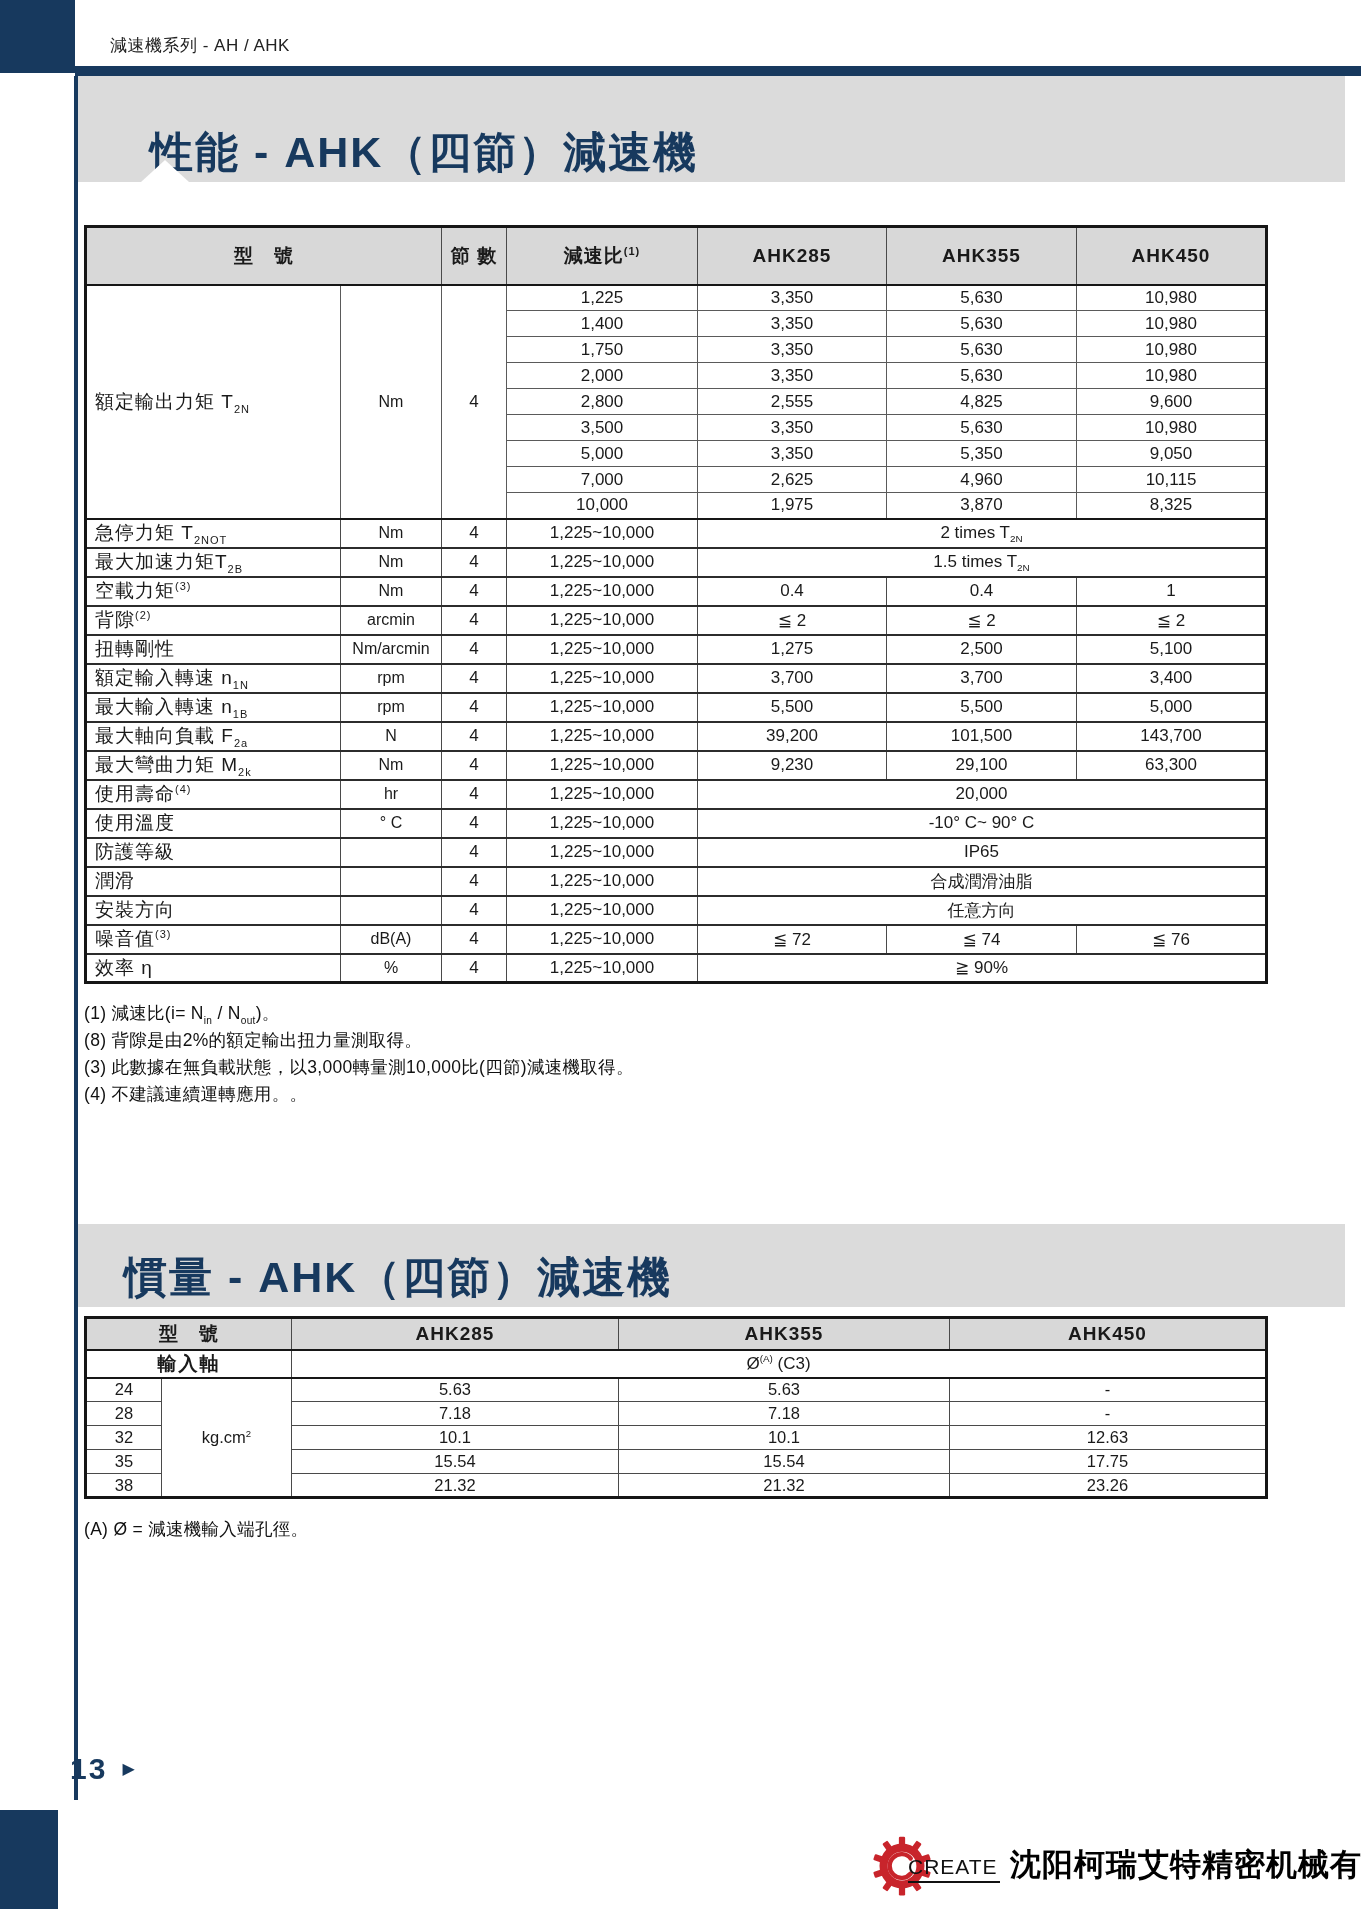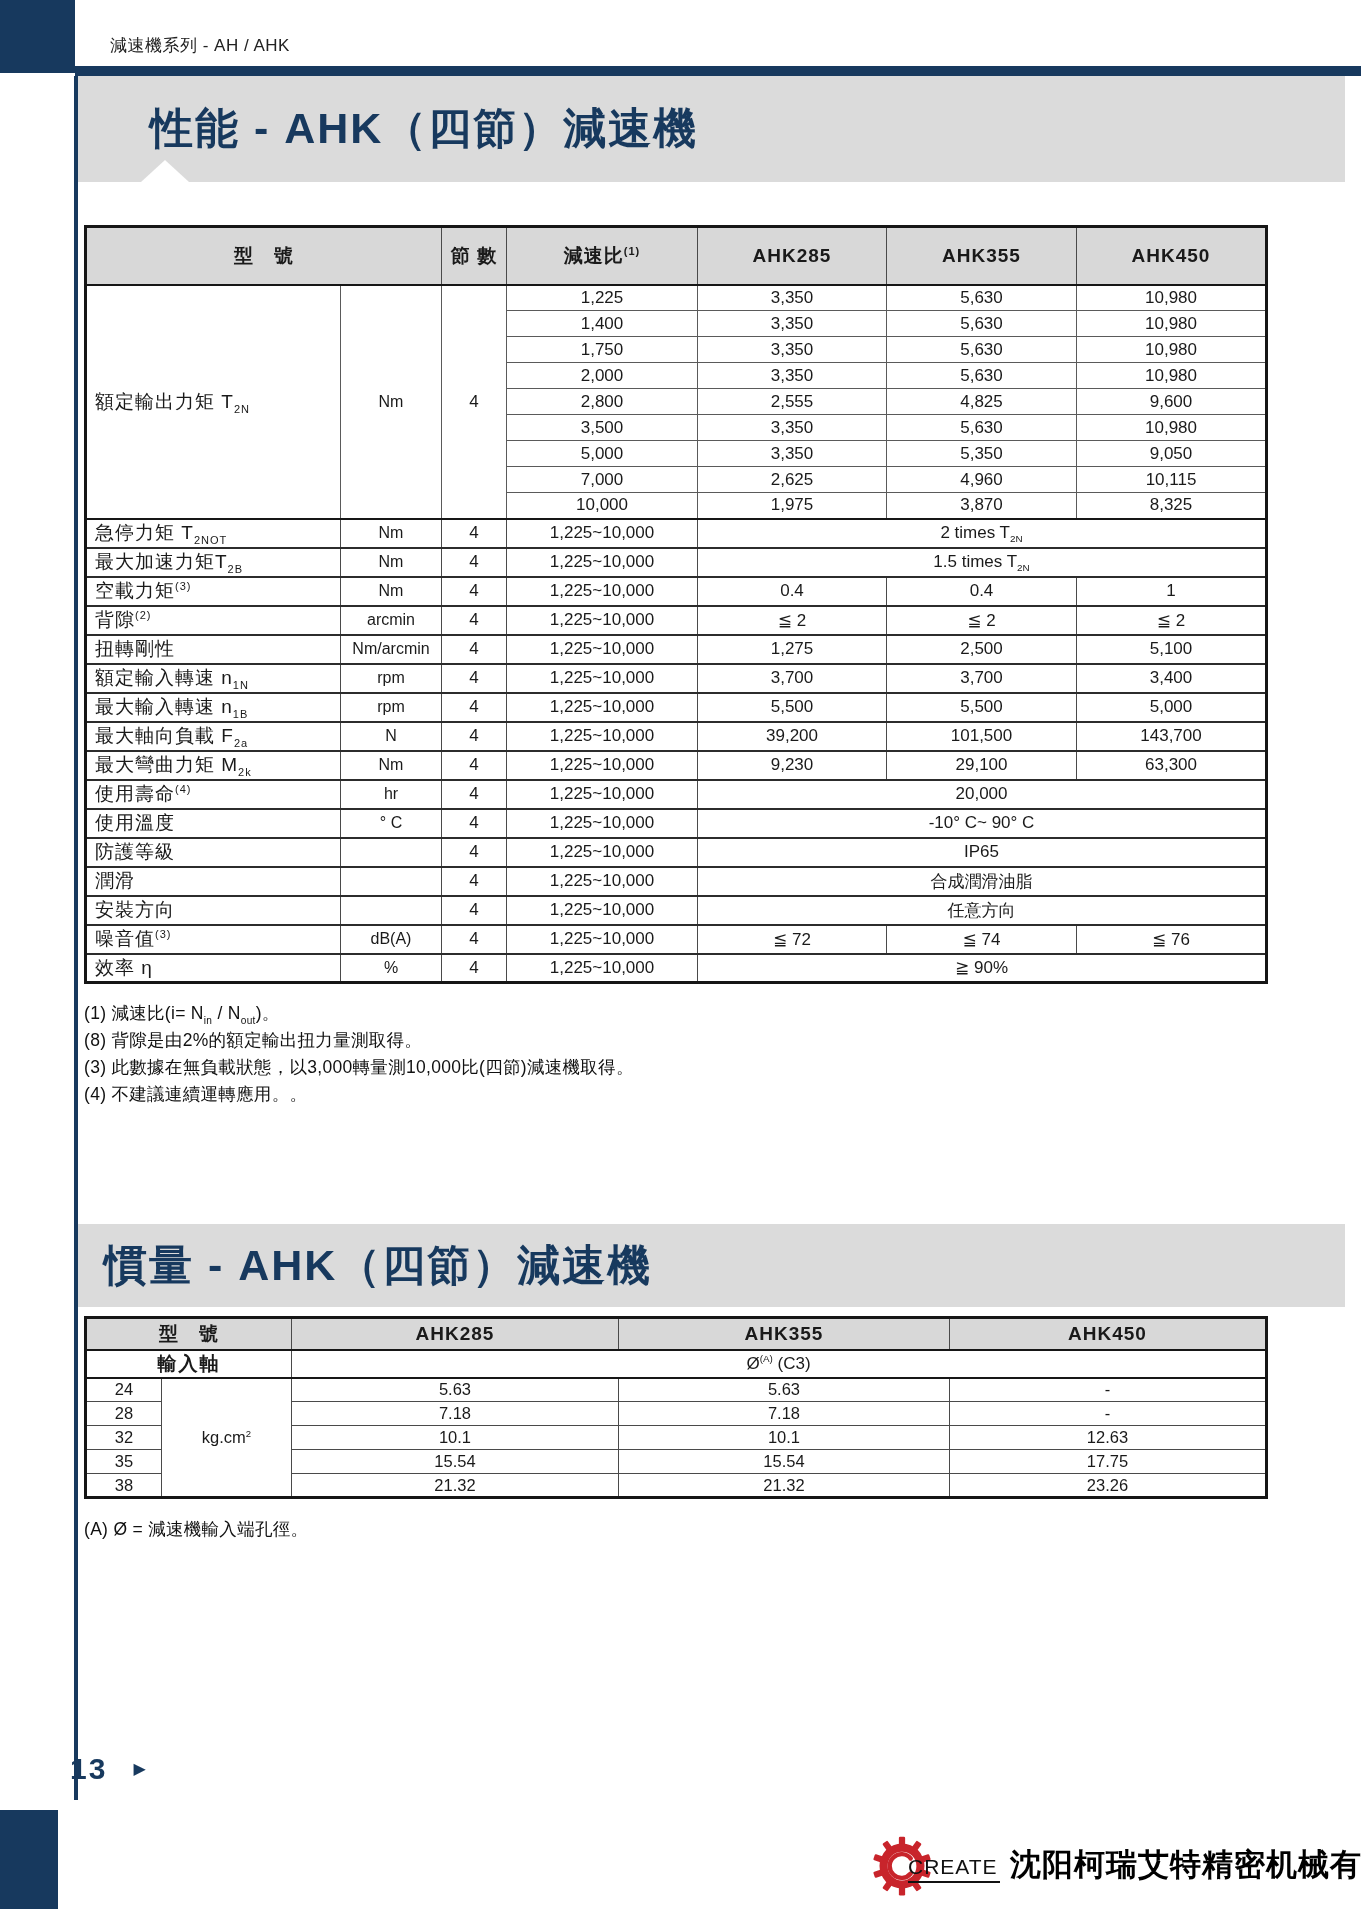--- a/index.html
+++ b/index.html
@@ -7,24 +7,24 @@
   body{position:relative;background:#fff;color:#1a1a1a;overflow:hidden;
        font-family:"Liberation Sans","DejaVu Sans",sans-serif}
   sup{font-size:0.58em;vertical-align:super;line-height:0}
   sub{font-size:0.58em;vertical-align:sub;line-height:0}
 
   .corner{position:absolute;left:0;top:0;width:75px;height:73px;background:var(--navy)}
   .topbar{position:absolute;left:75px;top:66px;right:0;height:10px;background:var(--navy)}
   .breadcrumb{position:absolute;left:110px;top:34px;font-size:17px;letter-spacing:.5px;color:#222}
   .leftrail{position:absolute;left:74px;top:76px;width:4px;height:1724px;background:var(--navy)}
 
-  .banner{position:absolute;left:78px;right:16px;background:var(--gray);display:flex;align-items:center}
+  .banner{position:absolute;left:78px;right:16px;background:var(--gray);display:flex;align-items:flex-end}
   .banner h1{font-size:43px;font-weight:bold;color:var(--navy);letter-spacing:2px;white-space:nowrap}
   .banner1{top:76px;height:106px;padding-left:72px}
-  .banner2{top:1224px;height:83px;padding-left:26px}
+  .banner2{top:1224px;height:83px;padding-left:46px}
   .notch{position:absolute;left:63px;bottom:0;width:0;height:0;
          border-left:24px solid transparent;border-right:24px solid transparent;
          border-bottom:22px solid #fff}
 
   table.spec{position:absolute;left:84px;width:1181px;border-collapse:collapse;background:#fff;
              table-layout:fixed;border:3px solid #161616}
   .spec td,.spec th{border:1px solid #4a4a4a;text-align:center;vertical-align:middle;
                     font-size:17px;padding:0 4px;overflow:hidden}
   #perf-table{top:225px}
   #inertia-table{top:1316px}
@@ -40,21 +40,21 @@
   tr.ihead th{background:var(--hgray);font-weight:bold;font-size:19px;height:32px;
               border-bottom:2.5px solid #161616;letter-spacing:1px}
   tr.irow-input td{height:24px;border-bottom:2.5px solid #161616}
   tr.irow td{height:24px;font-size:16.5px;border-top:1.5px solid #2c2c2c}
 
   .notes{position:absolute;left:84px;font-size:17.5px;line-height:27px;letter-spacing:.3px;color:#111}
   #perf-notes{top:1000px}
   #inertia-note{top:1516px}
 
   .pageblock{position:absolute;left:0;top:1810px;width:58px;height:99px;background:var(--navy)}
-  .pagenum{position:absolute;left:70px;top:1752px;display:flex;align-items:center;gap:26px;
+  .pagenum{position:absolute;left:70px;top:1752px;display:flex;align-items:center;gap:15px;
            color:var(--navy);font-weight:bold}
   .pagenum .num{font-size:30px;letter-spacing:2px}
   .pagenum .arrow{font-size:16px;line-height:1}
 
   .brand{position:absolute;left:872px;top:1834px;display:flex;align-items:center}
   .logo{position:relative;width:128px;height:62px}
   .logo svg{position:absolute;left:0;top:2px}
   .create-text{position:absolute;left:36px;top:21px;font-size:21px;font-weight:normal;color:#111;
                letter-spacing:1px;border-bottom:2px solid #111;padding:0 2px 2px 0}
   .company{font-size:31px;font-weight:bold;color:#000;letter-spacing:1px;white-space:nowrap;margin-left:10px}

